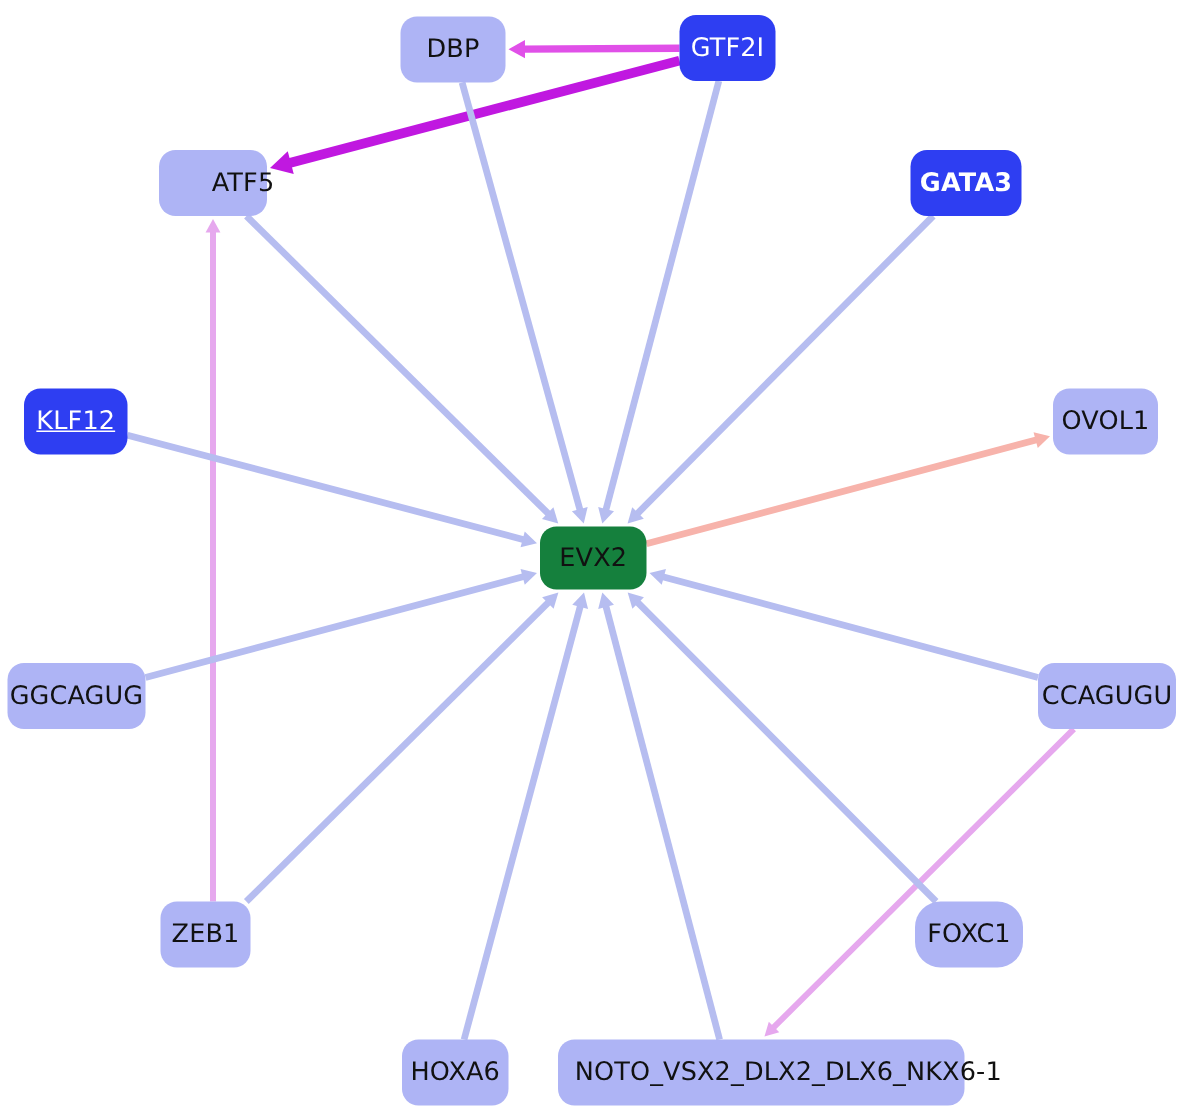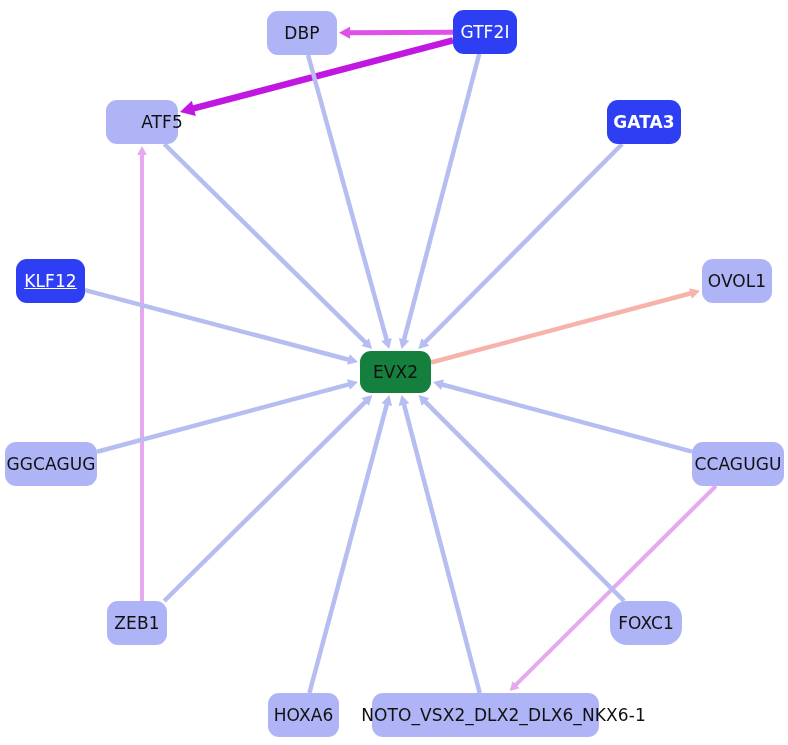--- a/index.html
+++ b/index.html
@@ -135,17 +135,17 @@
       </div>
       <div class="node tf-light" style="left: 107px; top: 601px; width: 60px; height: 44px;">
         <span>ZEB1</span>
       </div>
       <div class="node tf-light" style="left: 610px; top: 601px; width: 72px; height: 44px; border-radius: 17px;">
         <span>FOXC1</span>
       </div>
       <div class="node tf-light" style="left: 268px; top: 693px; width: 71px; height: 44px;">
         <span>HOXA6</span>
       </div>
-      <div class="node tf-light" style="left: 372px; top: 693px; width: 227px; height: 44px; padding-left: 36px;">
+      <div class="node tf-light" style="left: 372px; top: 693px; width: 271px; height: 44px; padding-left: 36px;">
         <span>NOTO_VSX2_DLX2_DLX6_NKX6-1</span>
       </div>
     </div>
 </div>
 
 </body></html>

